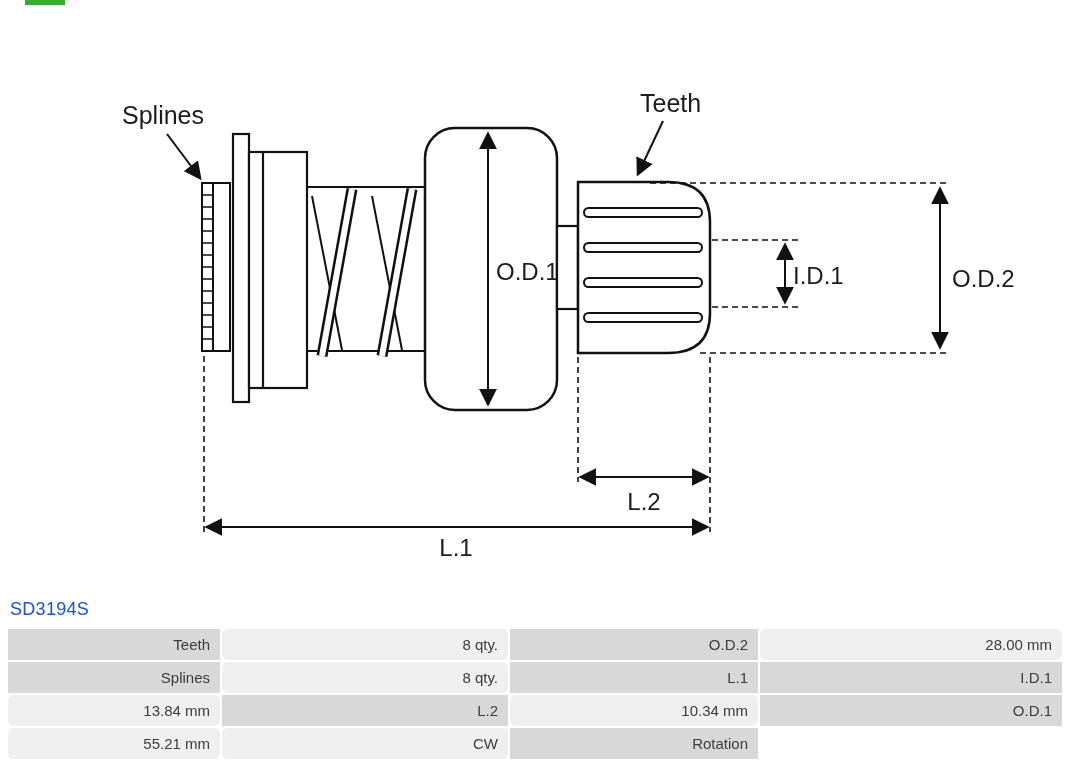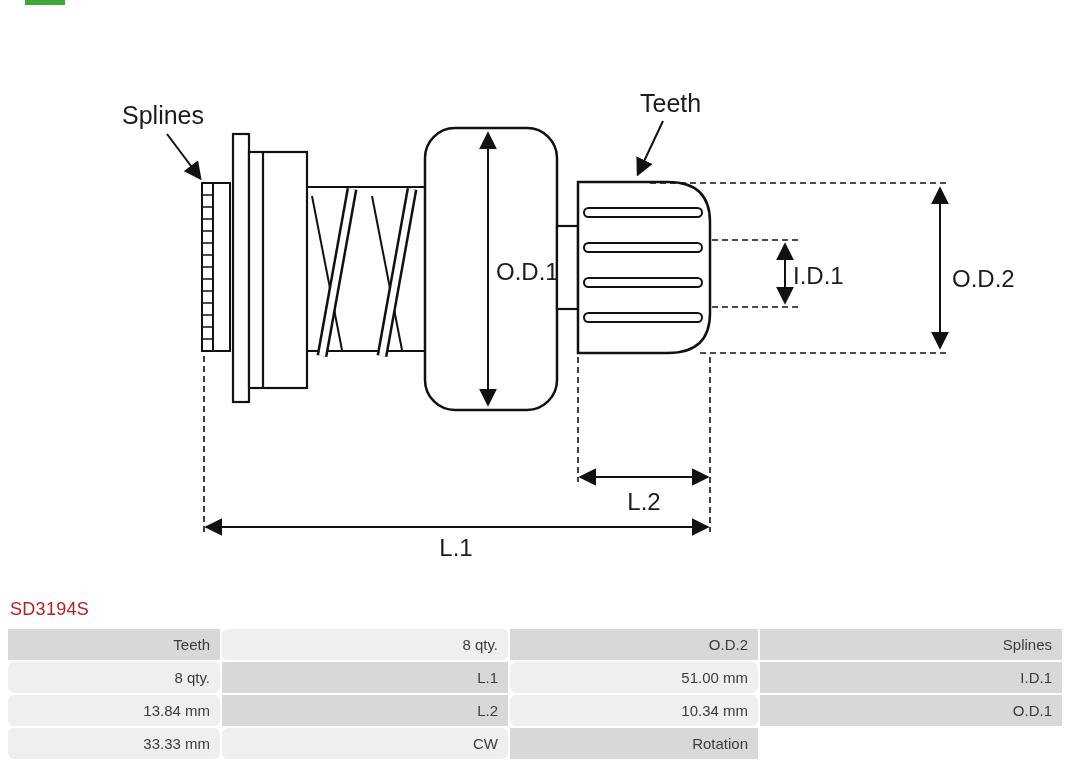--- a/index.html
+++ b/index.html
@@ -6,21 +6,21 @@
   .page{
     position:relative;width:1080px;height:767px;background:#ffffff;
     font-family:"Liberation Sans",sans-serif;overflow:hidden;
   }
   .logo-strip{position:absolute;left:25px;top:0;width:40px;height:5px;background:#3aaa35;}
   .drawing{position:absolute;left:0;top:0;}
   .drawing text{font-family:"Liberation Sans",sans-serif;fill:#1c1c1c;}
   .callout{font-size:25px;}
   .dim{font-size:24px;}
   .part-number{
-    position:absolute;left:10px;top:599px;font-size:18px;color:#b91c1c;
+    position:absolute;left:10px;top:599px;font-size:18px;color:#1d4ed8;
     letter-spacing:0.3px;
   }
   .spec-table{
     position:absolute;left:8px;top:629px;width:1054px;
     display:grid;grid-template-columns:212px 286px 248px 302px;
     grid-auto-rows:31px;gap:2px;background:#ffffff;
     font-size:15px;color:#3c3c3c;
   }
   .spec-table .cell{
     display:flex;align-items:center;justify-content:flex-end;
@@ -133,30 +133,30 @@
     </g>
   </svg>
 
   <div class="part-number">SD3194S</div>
 
   <div class="spec-table">
 
     <div class="cell lbl">Teeth</div>
     <div class="cell val">8 qty.</div>
     <div class="cell lbl">O.D.2</div>
+    <div class="cell val">28.00 mm</div>
 
     <div class="cell lbl">Splines</div>
     <div class="cell val">8 qty.</div>
     <div class="cell lbl">L.1</div>
-    <div class="cell val">51.00 mm</div>
 
     <div class="cell lbl">I.D.1</div>
     <div class="cell val">13.84 mm</div>
     <div class="cell lbl">L.2</div>
     <div class="cell val">10.34 mm</div>
 
     <div class="cell lbl">O.D.1</div>
-    <div class="cell val">33.33 mm</div>
+    <div class="cell val">55.21 mm</div>
     <div class="cell val">CW</div>
     <div class="cell lbl">Rotation</div>
   </div>
 
 </div>
 
 </body></html>

